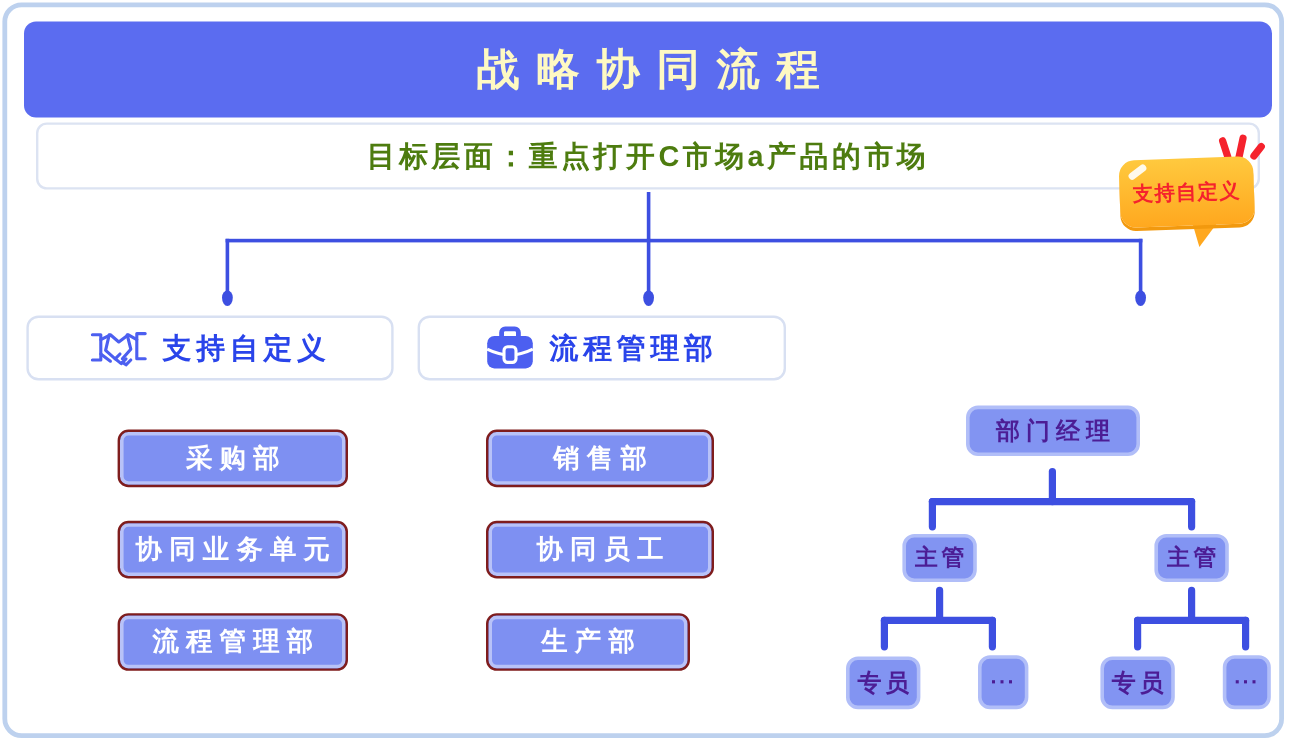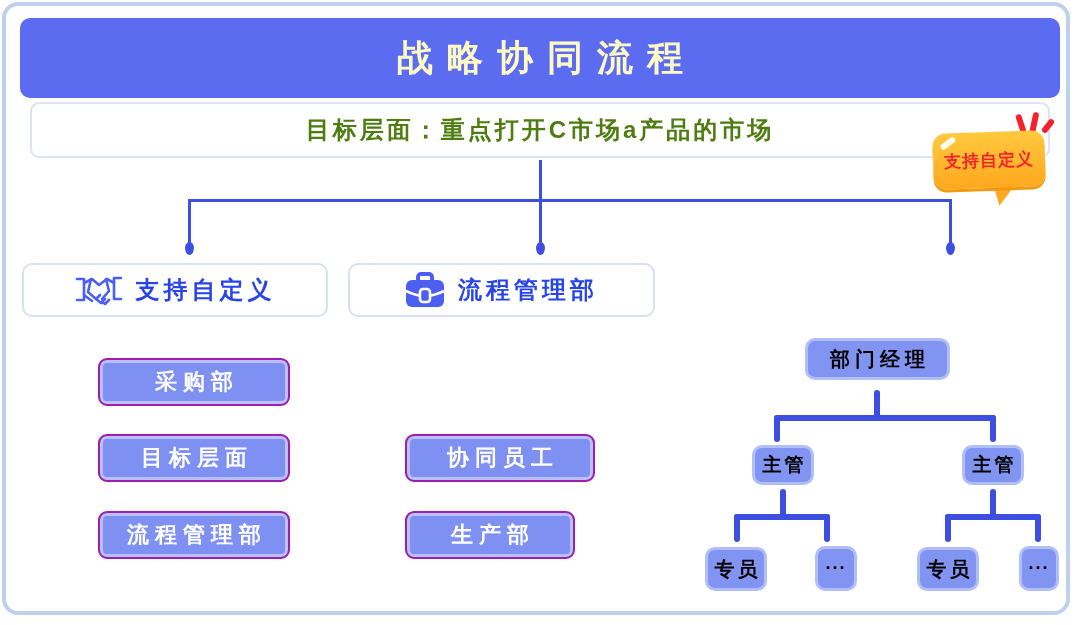--- a/index.html
+++ b/index.html
@@ -14,28 +14,28 @@
     display:flex;align-items:center;justify-content:center;}
   .goal-box span{color:#4d7c0f;font-size:24px;font-weight:bold;letter-spacing:3px;}
   
   .cthin{background:#3D4FE1;}
   .dot{width:9px;height:13px;background:#3D4FE1;border-radius:50% 50% 50% 50%/45% 45% 55% 55%;}
   
   .unit{top:263px;height:54px;background:#fff;border:2px solid #D8E0F2;border-radius:10px;
     display:flex;align-items:center;justify-content:center;gap:13px;}
   .unit span{color:#2944EA;font-size:24px;font-weight:bold;letter-spacing:4px;}
   
-  .pill{width:192px;height:48px;background:#7E90F2;border:2px solid #a21caf;border-radius:9px;
+  .pill{width:192px;height:48px;background:#7E90F2;border:2px solid #7f1d1d;border-radius:9px;
     box-shadow:inset 0 0 0 3px rgba(255,255,255,0.45);
     display:flex;align-items:center;justify-content:center;}
   .pill span{color:#fff;font-size:22px;font-weight:bold;letter-spacing:6px;text-indent:6px;}
   
   .tbox{background:#8294F2;border:3px solid #B1BEF8;border-radius:10px;
     display:flex;align-items:center;justify-content:center;}
-  .tbox span{color:#000000;font-weight:bold;}
+  .tbox span{color:#4c1d95;font-weight:bold;}
   .cthick{background:#3D4FE1;border-radius:3px;}
   
   .badge{left:925px;top:108px;width:135px;height:108px;}
   .bubble{position:absolute;left:8px;top:24px;width:112px;height:56px;border-radius:13px;
     background:linear-gradient(180deg,#FFC93E 0%,#FFA81F 100%);box-shadow:0 3px 0 #F2990E;
     transform:rotate(-2deg);display:flex;align-items:center;justify-content:center;}
   .bubble span{color:#F5222D;font-size:17px;font-weight:bold;letter-spacing:1px;}
   .dash{position:absolute;left:7px;top:7px;width:17px;height:6px;background:rgba(255,255,255,0.9);
     border-radius:3px;transform:rotate(-35deg);}
   .tail{position:absolute;left:66px;top:76px;width:0;height:0;
@@ -102,26 +102,29 @@
       <rect x="15" y="18" width="10" height="13" rx="3" fill="#4C5FF0" stroke="#ffffff" stroke-width="2.6"></rect>
     </svg>
     <span>流程管理部</span>
   </div>
 
 
   <div class="pill abs" style="left:98px;top:358px;">
     <span>采购部</span>
   </div>
   <div class="pill abs" style="left:98px;top:434px;">
-    <span>目标层面</span>
+    <span>协同业务单元</span>
   </div>
   <div class="pill abs" style="left:98px;top:511px;">
     <span>流程管理部</span>
   </div>
 
+  <div class="pill abs" style="left:405px;top:358px;width:190px;">
+    <span>销售部</span>
+  </div>
   <div class="pill abs" style="left:405px;top:434px;width:190px;">
     <span>协同员工</span>
   </div>
   <div class="pill abs" style="left:405px;top:511px;width:170px;">
     <span>生产部</span>
   </div>
 
   <div class="tbox abs" style="left:805px;top:338px;width:145px;height:42px;">
     <span style="font-size:20px;letter-spacing:5px;text-indent:5px;">部门经理</span>
   </div>

